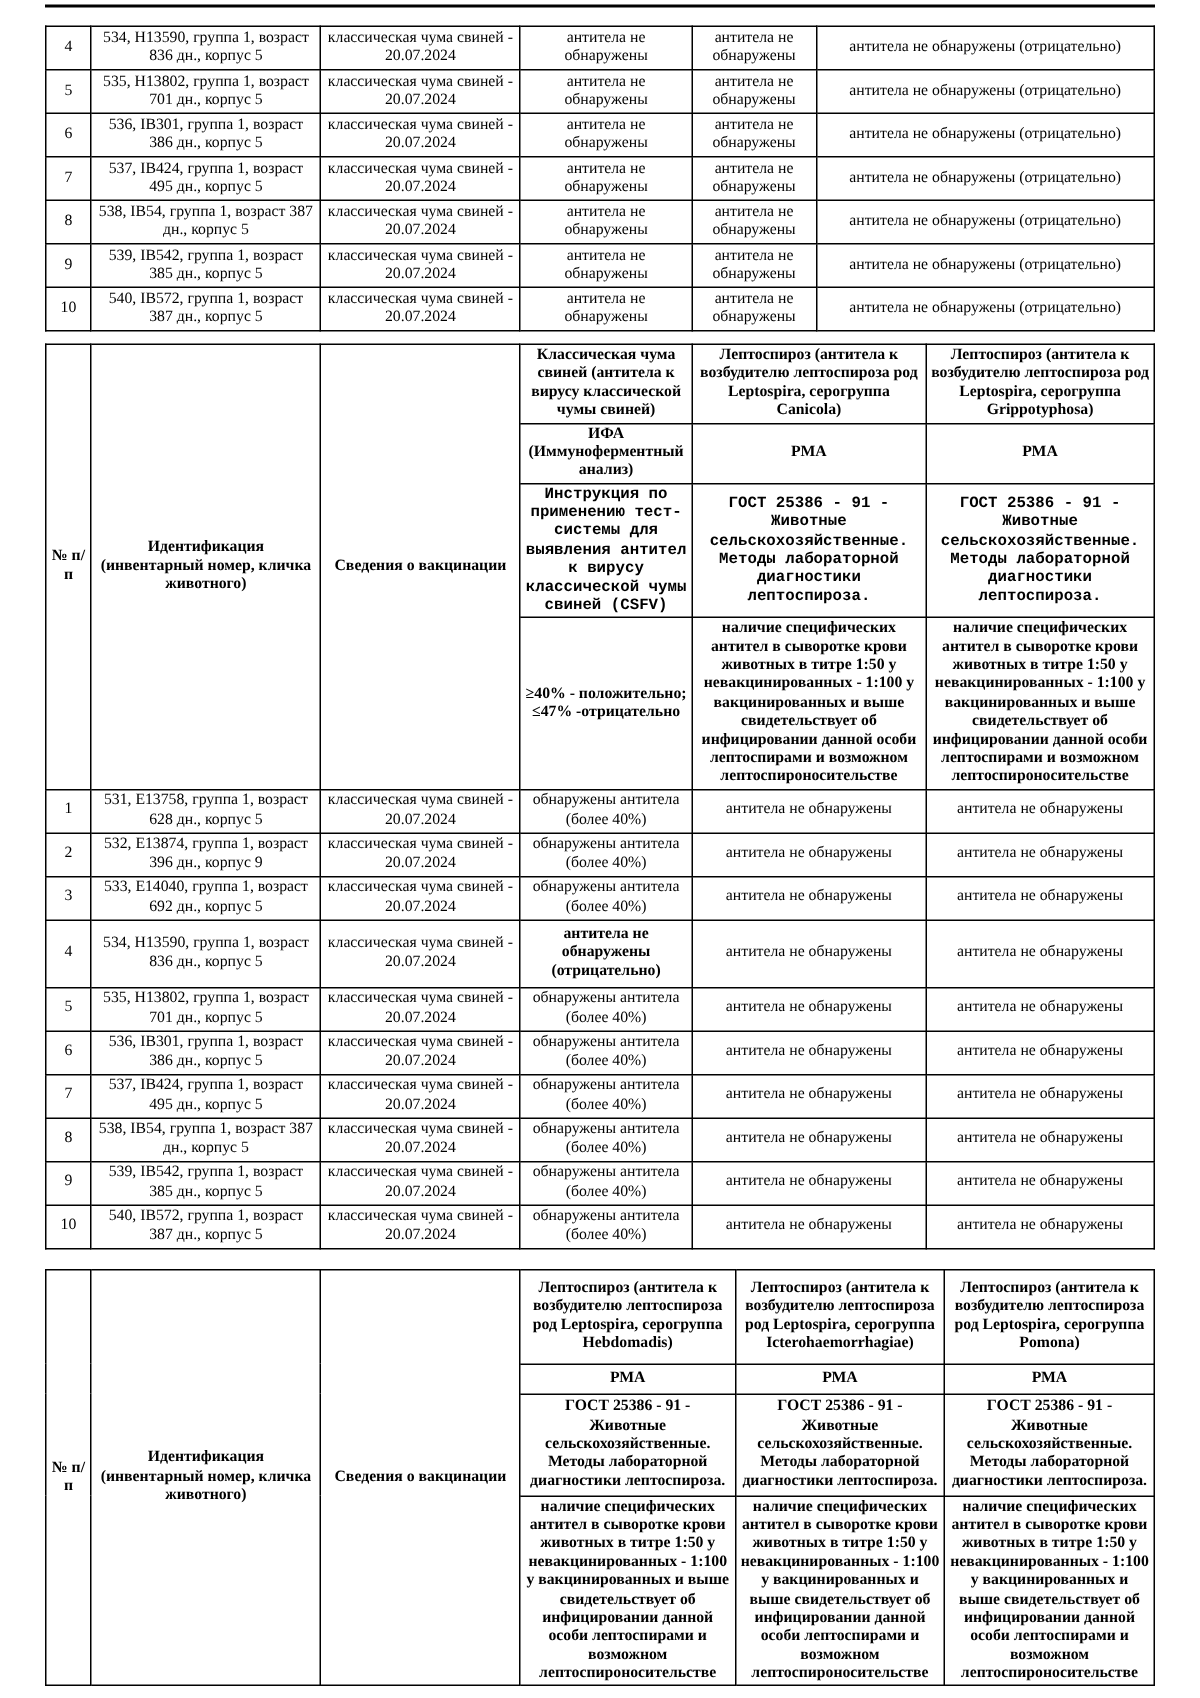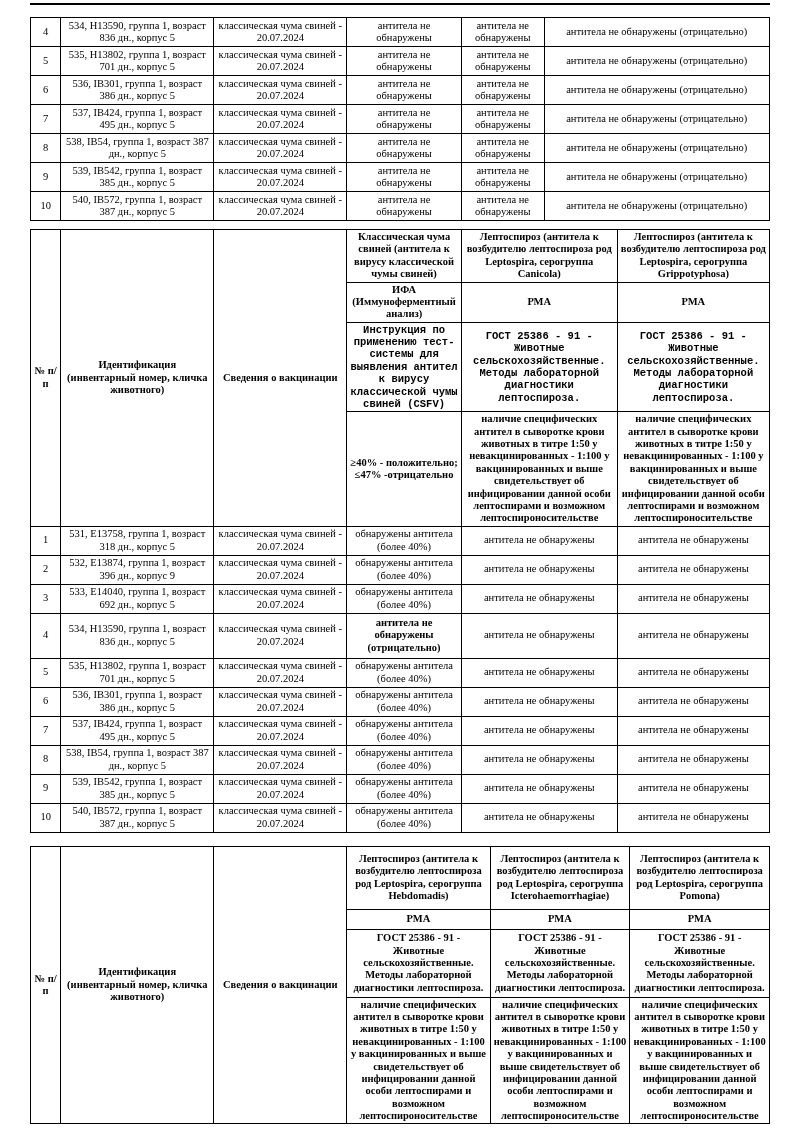--- a/index.html
+++ b/index.html
@@ -162,21 +162,21 @@
       </tr>
       <tr class="hr4">
         <th>≥40% - положительно; ≤47% -отрицательно</th>
         <th>наличие специфических антител в сыворотке крови животных в титре 1:50 у невакцинированных - 1:100 у вакцинированных и выше свидетельствует об инфицировании данной особи лептоспирами и возможном лептоспироносительстве</th>
         <th>наличие специфических антител в сыворотке крови животных в титре 1:50 у невакцинированных - 1:100 у вакцинированных и выше свидетельствует об инфицировании данной особи лептоспирами и возможном лептоспироносительстве</th>
       </tr>
     </thead>
     <tbody>
         <tr>
           <td>1</td>
-          <td>531, Е13758, группа 1, возраст 318 дн., корпус 5</td>
+          <td>531, Е13758, группа 1, возраст 628 дн., корпус 5</td>
           <td>классическая чума свиней - 20.07.2024</td>
           <td>обнаружены антитела (более 40%)</td>
           <td>антитела не обнаружены</td>
           <td>антитела не обнаружены</td>
         </tr>
         <tr>
           <td>2</td>
           <td>532, Е13874, группа 1, возраст 396 дн., корпус 9</td>
           <td>классическая чума свиней - 20.07.2024</td>
           <td>обнаружены антитела (более 40%)</td>

